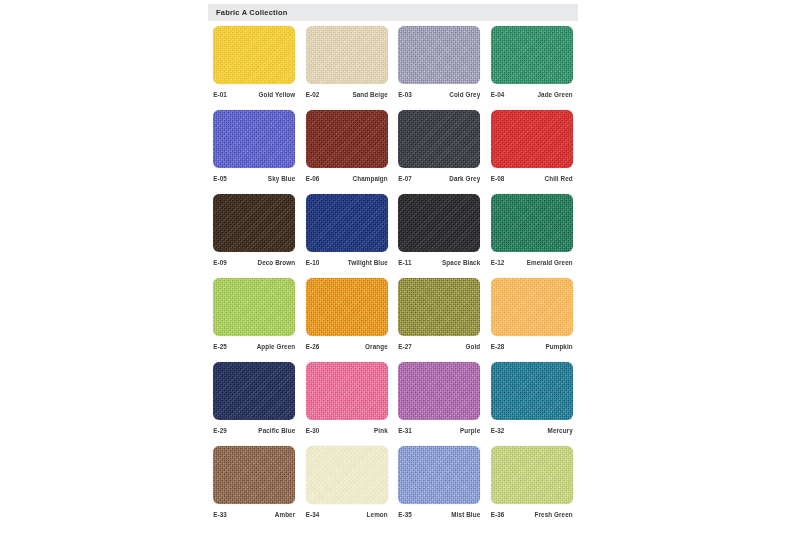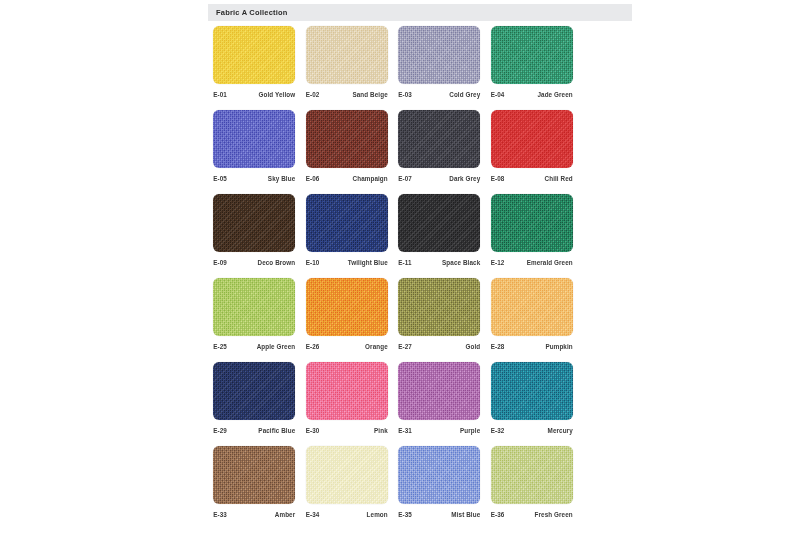--- a/index.html
+++ b/index.html
@@ -8,21 +8,21 @@
     font-family:"Liberation Sans",sans-serif;
     -webkit-font-smoothing:antialiased;
   }
   #page{position:relative;width:800px;height:533px;background:#fff;}
 
   #sheet{
     position:absolute;left:208px;top:0px;width:370px;height:533px;
   }
 
   #header-bar{
-    position:absolute;left:0px;top:4px;width:424px;height:17px;
+    position:absolute;left:0px;top:4px;width:370px;height:17px;
     background:#e8e9eb;
     display:flex;align-items:center;
   }
   #header-title{
     font-size:7.5px;font-weight:bold;color:#2b2b2b;
     padding-left:8px;letter-spacing:.2px;
   }
 
   #grid{
     position:absolute;left:0px;top:26px;width:370px;

